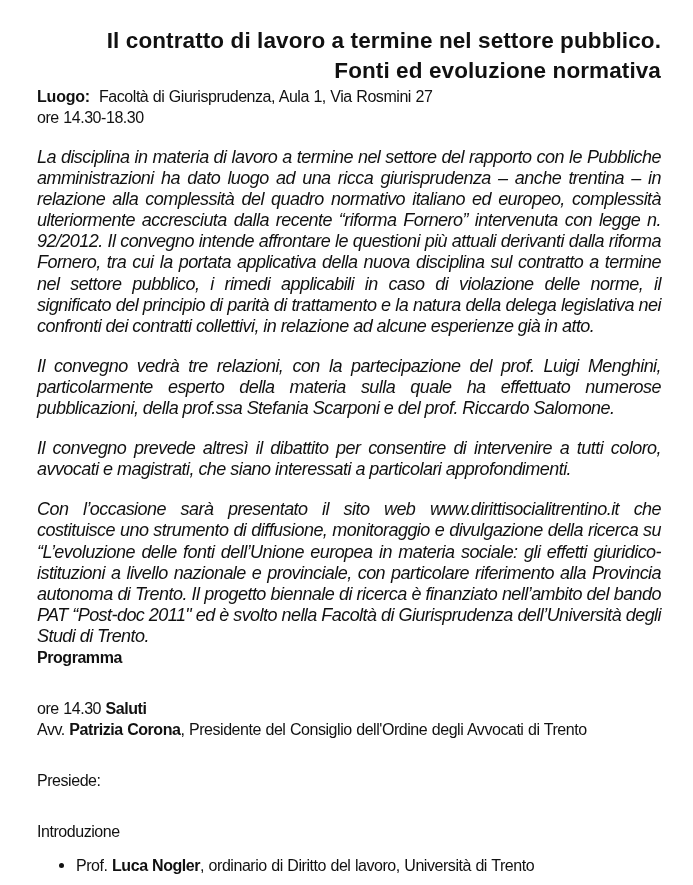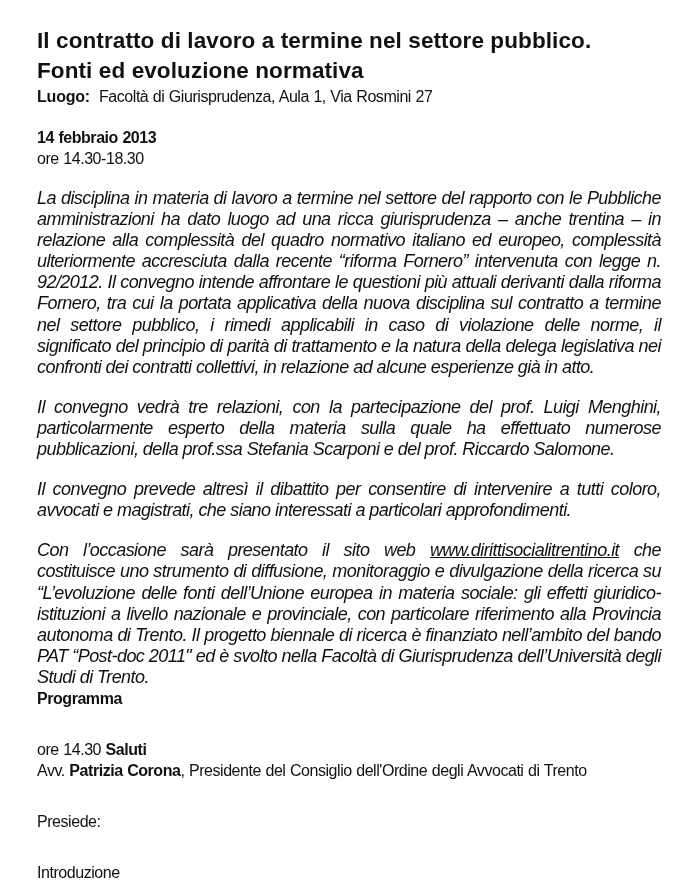--- a/index.html
+++ b/index.html
@@ -21,49 +21,46 @@
     .luogo { margin-top: 0; }
     .luogo b { font-weight: bold; letter-spacing: -0.2px; margin-top: 35px; }
     .date { margin-top: 20px; }
     .para {
       font-style: italic; text-align: justify; text-align-last: left;
       font-size: 18px; line-height: 21.1px; letter-spacing: -0.55px;
       margin: 0;
     }
     .p1 { margin-top: 19px; }
     .p2, .p3, .p4 { margin-top: 19px; }
-    .link { text-decoration: underline; color: #111111; margin-top: 16px; }
+    .link { color: #111111; margin-top: 16px; }
     .prog-head { font-weight: bold; }
     .sec { margin-top: 30px; }
     ul.bl { list-style: none; margin: 13px 0 0 0; padding: 0; }
     ul.bl li { position: relative; padding-left: 39px; }
     ul.bl li .bullet {
       position: absolute; left: 22px; top: 8px;
       width: 5px; height: 5px; border-radius: 50%; background: #111111;
     }
-    .line { display: block; white-space: nowrap; }
+    .line { display: block; white-space: nowrap; text-align: right; }
   </style>
 </head>
 <body>
 
 <div class="page">
 
   <h1 class="title">
     <span class="line">Il contratto di lavoro a termine nel settore pubblico.</span>
     <span class="line">Fonti ed evoluzione normativa</span>
   </h1>
 
   <div class="cond narrow luogo">
     <b>Luogo:</b>&nbsp;
     <span>Facoltà di Giurisprudenza, Aula 1, Via Rosmini 27</span>
   </div>
 
-  <div class="cond narrow date">
-    <b>14 febbraio 2013</b>
-  </div>
   <div class="cond narrow">ore 14.30-18.30</div>
 
   <p class="para p1">La disciplina in materia di lavoro a termine nel settore del rapporto con le Pubbliche amministrazioni ha dato luogo ad una ricca giurisprudenza – anche trentina – in relazione alla complessità del quadro normativo italiano ed europeo, complessità ulteriormente accresciuta dalla recente “riforma Fornero” intervenuta con legge n. 92/2012. Il convegno intende affrontare le questioni più attuali derivanti dalla riforma Fornero, tra cui la portata applicativa della nuova disciplina sul contratto a termine nel settore pubblico, i rimedi applicabili in caso di violazione delle norme, il significato del principio di parità di trattamento e la natura della delega legislativa nei confronti dei contratti collettivi, in relazione ad alcune esperienze già in atto.</p>
   <p class="para p2">Il convegno vedrà tre relazioni, con la partecipazione del prof. Luigi Menghini, particolarmente esperto della materia sulla quale ha effettuato numerose pubblicazioni, della prof.ssa Stefania Scarponi e del prof. Riccardo Salomone.</p>
   <p class="para p3">Il convegno prevede altresì il dibattito per consentire di intervenire a tutti coloro, avvocati e magistrati, che siano interessati a particolari approfondimenti.</p>
   <p class="para p4"><span>Con l’occasione sarà presentato il sito web </span><a class="link">www.dirittisocialitrentino.it</a><span> che costituisce uno strumento di diffusione, monitoraggio e divulgazione della ricerca su “L’evoluzione delle fonti dell’Unione europea in materia sociale: gli effetti giuridico-istituzioni a livello nazionale e provinciale, con particolare riferimento alla Provincia autonoma di Trento. Il progetto biennale di ricerca è finanziato nell’ambito del bando PAT “Post-doc 2011" ed è svolto nella Facoltà di Giurisprudenza dell’Università degli Studi di Trento.</span></p>
 
   <div class="cond narrow prog-head">Programma</div>
 
   <div class="cond narrow sec">

